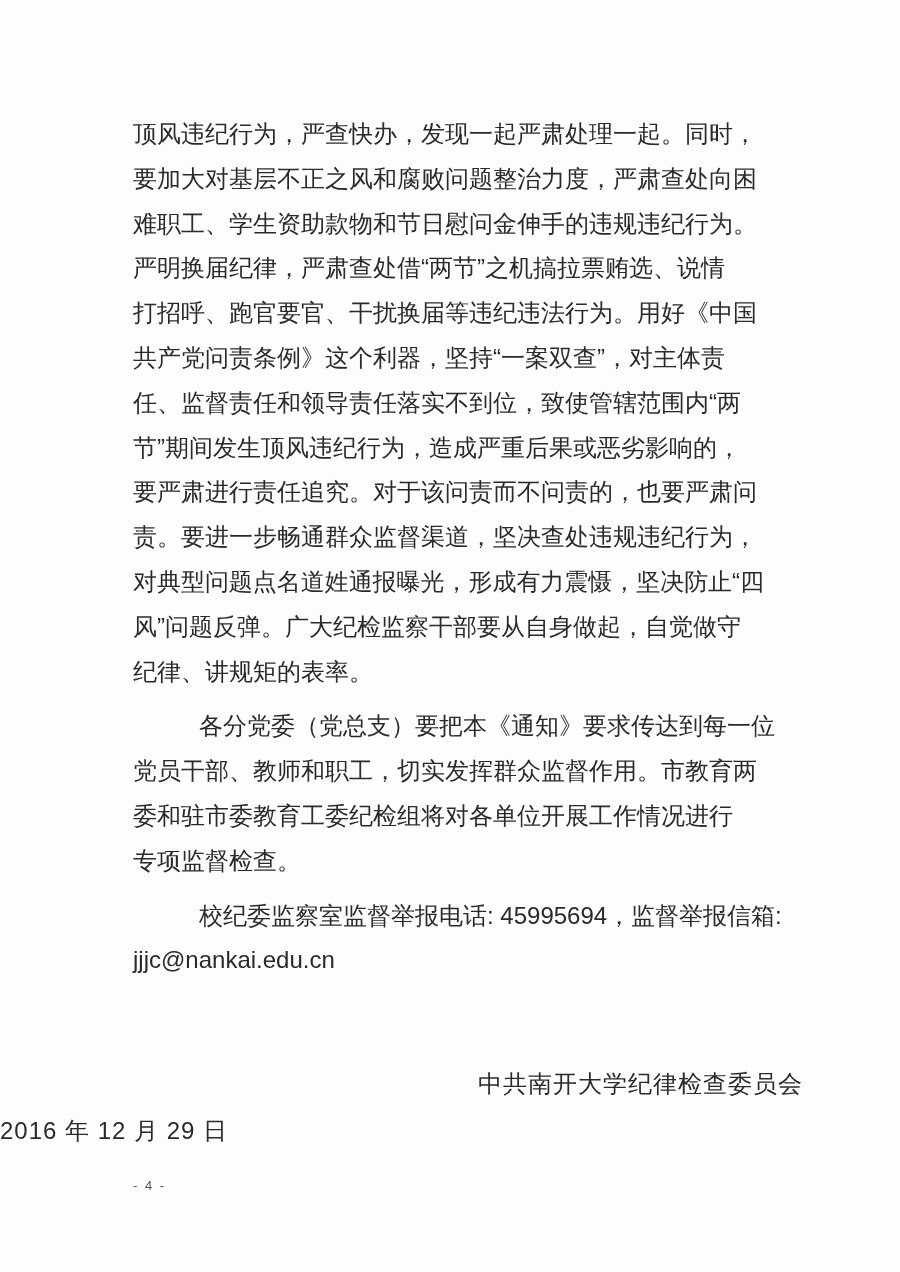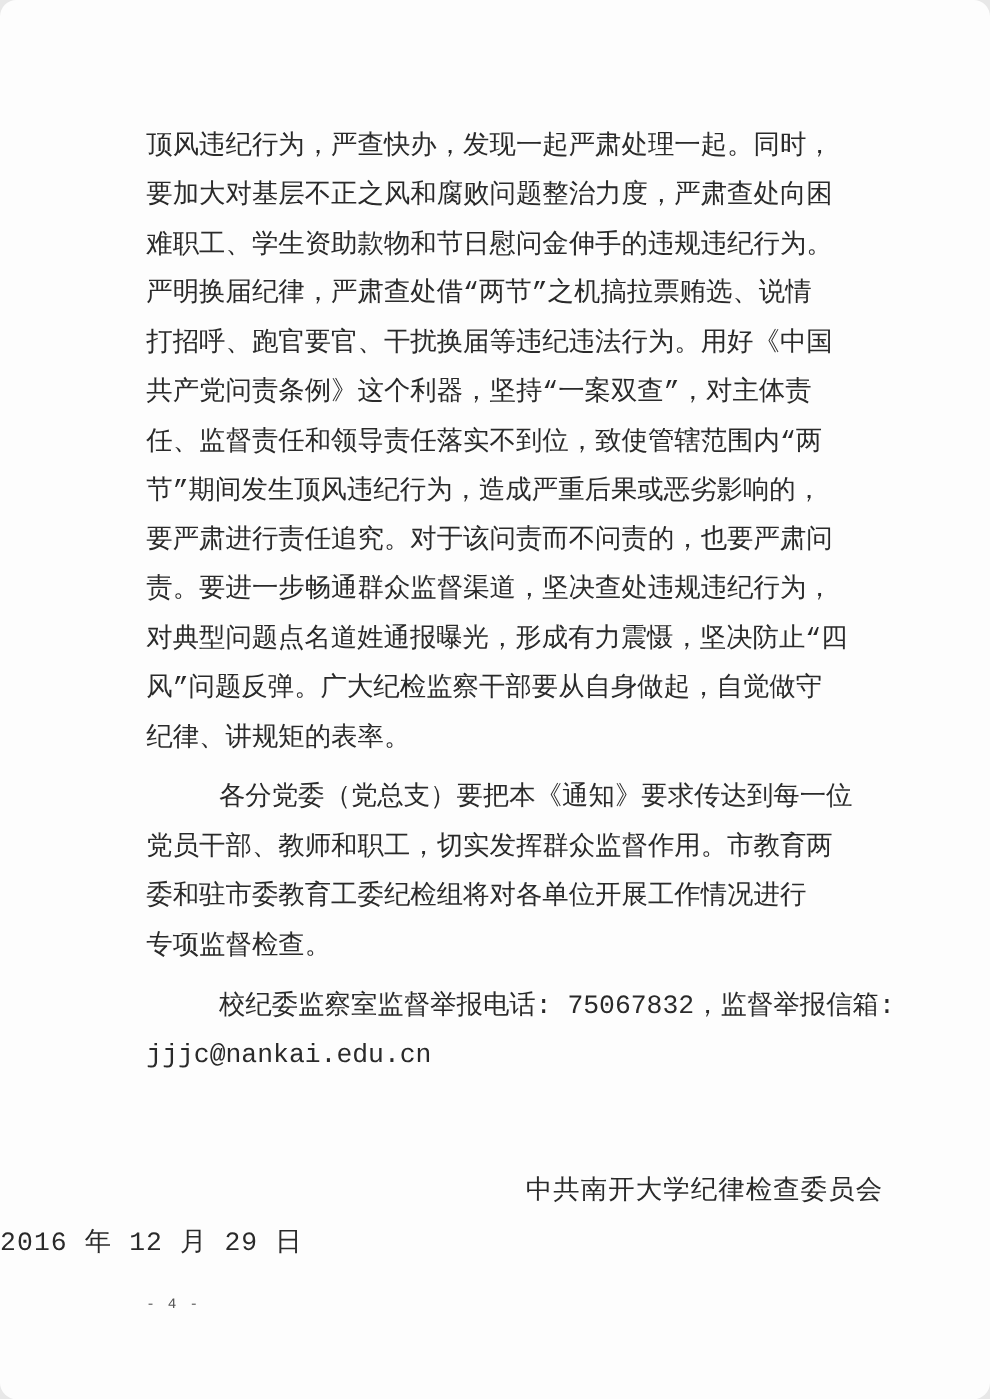--- a/index.html
+++ b/index.html
@@ -1,24 +1,23 @@
 <!DOCTYPE html>
 <html><head>
 <meta charset="utf-8">
 <style>
   html, body { margin: 0; padding: 0; background: #e8e8e8; }
   .page {
     position: relative;
     width: 900px;
     height: 1272px;
     background: #fdfdfd;
-    font-family: Liberation Mono, monospace;
+    font-family: Liberation Sans, sans-serif;
     color: #2a2a2a;
     overflow: hidden;
-    border-radius: 15px;
   }
   .body-text {
     position: absolute;
     left: 133px;
     top: 112px;
     width: 634px;
     font-size: 24px;
     line-height: 44.8px;
   }
   .para + .para { margin-top: 10px; }
@@ -73,21 +72,21 @@
         <div class="line"><span class="line-text">风”问题反弹。广大纪检监察干部要从自身做起，自觉做守</span></div>
         <div class="line"><span class="line-text">纪律、讲规矩的表率。</span></div>
       </div>
       <div class="para indent-first">
         <div class="line"><span class="line-text">各分党委（党总支）要把本《通知》要求传达到每一位</span></div>
         <div class="line"><span class="line-text">党员干部、教师和职工，切实发挥群众监督作用。市教育两</span></div>
         <div class="line"><span class="line-text">委和驻市委教育工委纪检组将对各单位开展工作情况进行</span></div>
         <div class="line"><span class="line-text">专项监督检查。</span></div>
       </div>
       <div class="para indent-first">
-        <div class="line"><span class="line-text">校纪委监察室监督举报电话: 75067832，监督举报信箱:</span></div>
+        <div class="line"><span class="line-text">校纪委监察室监督举报电话: 45995694，监督举报信箱:</span></div>
         <div class="line"><span class="line-text">jjjc@nankai.edu.cn</span></div>
       </div>
     </div>
 
   <div class="signature">
     <div class="sig-org">中共南开大学纪律检查委员会</div>
     <div class="sig-date">2016 年 12 月 29 日</div>
   </div>
 
   <div class="page-number">- 4 -</div>

